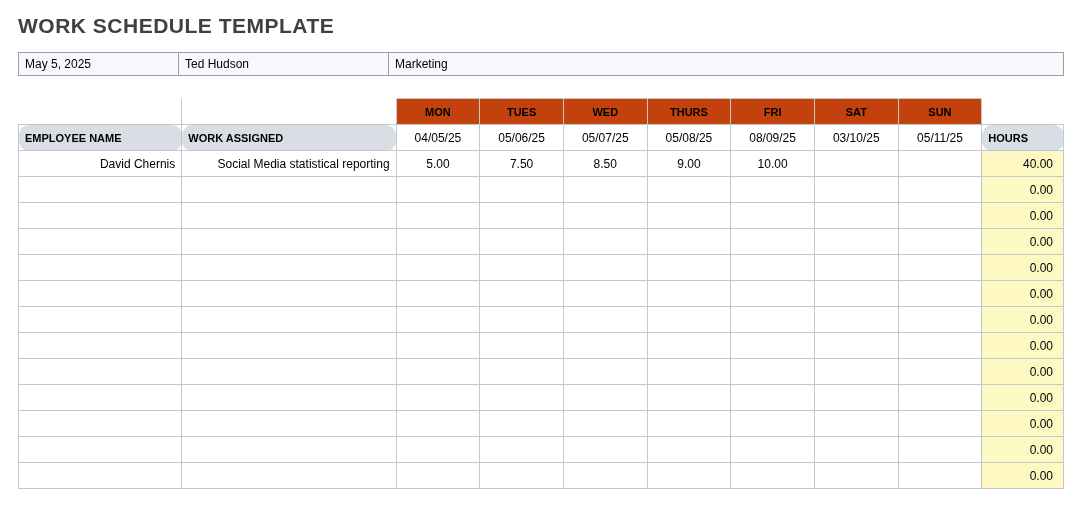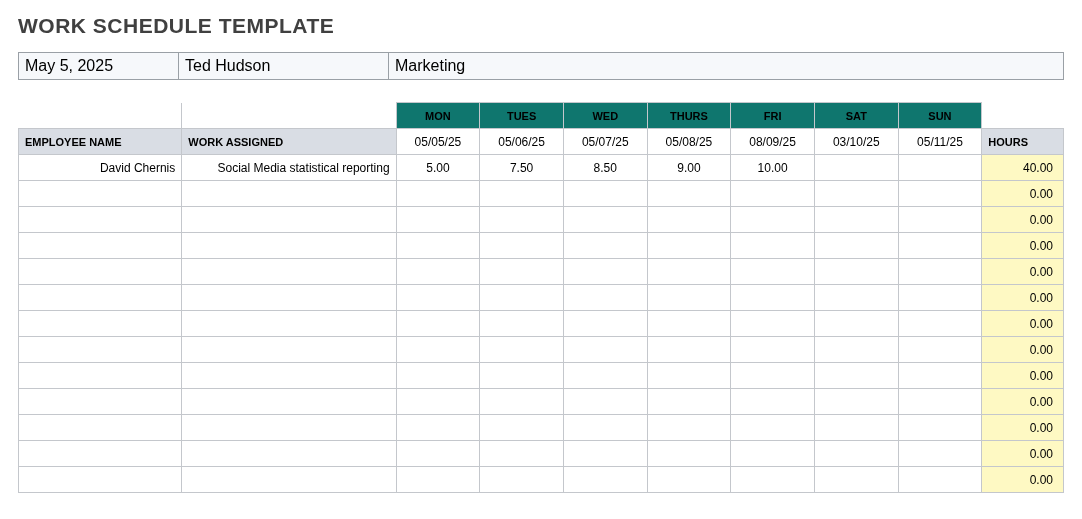--- a/index.html
+++ b/index.html
@@ -22,21 +22,21 @@
   
   table.info {
     border-collapse: collapse;
     width: 100%;
     margin-bottom: 22px;
     table-layout: fixed;
   }
   table.info td {
     border: 1px solid #9aa0a6;
     padding: 4px 6px;
-    font-size: 16px;
+    font-size: 12px;
     vertical-align: middle;
     height: 20px;
   }
   table.info tr.labels td {
     border: none;
     font-size: 10px;
     letter-spacing: 0.3px;
     color: #333;
     padding: 2px 2px;
     height: 14px;
@@ -54,38 +54,39 @@
     width: 100%;
     table-layout: fixed;
   }
   table.sched th, table.sched td {
     border: 1px solid #c4c7cc;
     height: 26px;
     padding: 0 6px;
     font-size: 12px;
   }
   table.sched th {
-    background: #0f766e;
+    background: #c2410c;
     font-weight: 700;
     font-size: 11px;
   }
   table.sched tr.dayrow th.blank {
     background: #fff;
     border-left: none;
     border-top: none;
   }
   table.sched tr.dayrow th.blank + th.blank { border-left:1px solid #fff; }
   table.sched tr.dayrow th.hrsblank {
     background:#fff; border-top:none; border-right:none;
   }
   table.sched tr.daterow th {
     background:#fff;
     font-weight:400;
     font-size:12px;
     text-align:center;
+    border-radius:10px;
   }
   table.sched tr.daterow th.shade {
     background:#d9dde4;
     font-weight:700;
     font-size:11px;
     text-align:left;
   }
   table.sched td { background:#fff; }
   table.sched td.name, table.sched td.work { text-align:right; }
   table.sched td.day  { text-align:center; }
@@ -143,21 +144,21 @@
     <th>THURS</th>
     <th>FRI</th>
     <th>SAT</th>
     <th>SUN</th>
     <th class="hrsblank"></th>
   </tr>
 
   <tr class="daterow">
     <th class="shade">EMPLOYEE NAME</th>
     <th class="shade">WORK ASSIGNED</th>
-    <th>05/05/25</th>
+    <th>04/05/25</th>
     <th>05/06/25</th>
     <th>05/07/25</th>
     <th>05/08/25</th>
     <th>08/09/25</th>
     <th>03/10/25</th>
     <th>05/11/25</th>
     <th class="shade" style="">HOURS</th>
   </tr>
 
   </tbody>

